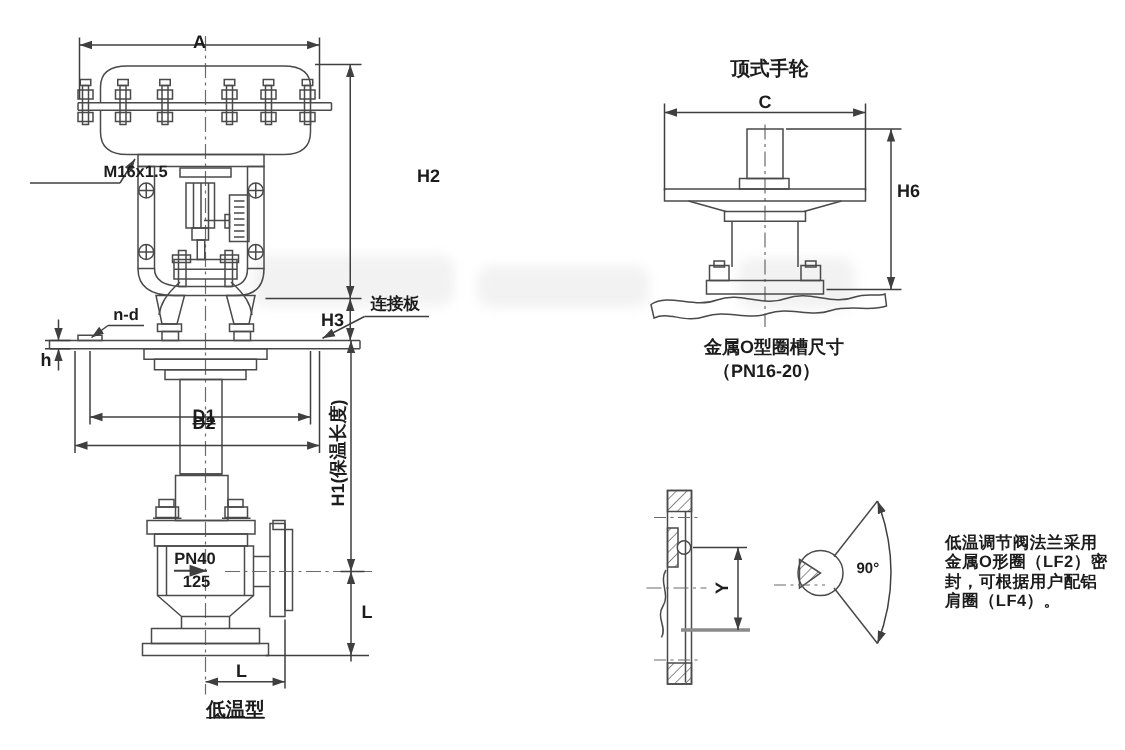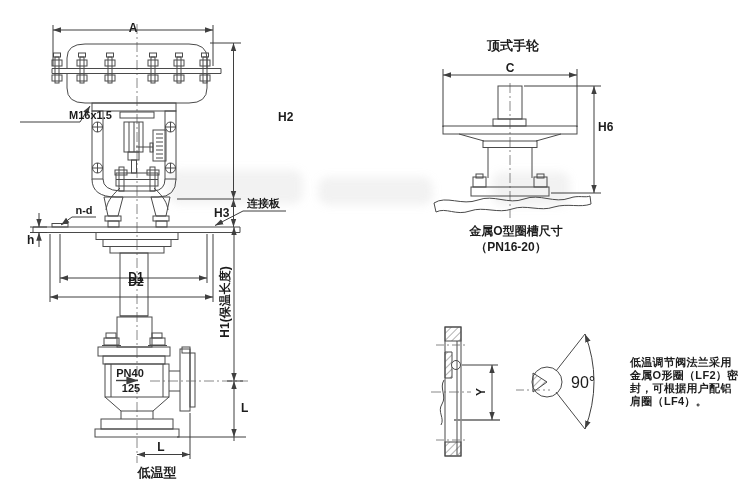--- a/index.html
+++ b/index.html
@@ -5,21 +5,21 @@
   html,body{margin:0;padding:0;background:#fff;}
   .canvas{position:relative;width:750px;height:500px;background:#ffffff;overflow:hidden;
           font-family:"Liberation Sans","DejaVu Sans",sans-serif;}
   svg{position:absolute;left:0;top:0;}
   .lb{position:absolute;color:#1c1c1c;white-space:nowrap;line-height:1;}
   .c{transform:translateX(-50%);}
   .rot{transform:translate(-50%,-50%) rotate(-90deg);}
   .s11{font-size:11px;font-weight:700;}
   .s12{font-size:12px;font-weight:700;}
   .s13{font-size:13px;font-weight:700;}
-  .s15{font-size:16px;font-weight:400;}
+  .s15{font-size:10px;font-weight:700;}
   .note{position:absolute;left:630px;top:356px;width:110px;}
   .note div{font-size:11px;font-weight:700;line-height:13px;letter-spacing:0.3px;color:#1c1c1c;}
   .wm{position:absolute;background:rgba(170,170,170,0.15);border-radius:10px;filter:blur(4px);}
 </style>
 </head>
 <body>
 
 <div class="canvas">
 
   <div class="wm" style="left:168px;top:170px;width:135px;height:34px;"></div>
@@ -236,21 +236,21 @@
   <div class="lb s11" style="left:247px;top:198px;">连接板</div>
   <div class="lb s11 c" style="left:84px;top:205px;">n-d</div>
   <div class="lb s12" style="left:27px;top:234px;">h</div>
   <div class="lb s12 c" style="left:136px;top:271px;text-decoration:underline;">D1</div>
   <div class="lb s12 c" style="left:136px;top:276px;">D2</div>
   <div class="lb s12 rot" style="left:225px;top:302px;">H1(保温长度)</div>
   <div class="lb s12" style="left:241px;top:402px;">L</div>
   <div class="lb s11 c" style="left:130px;top:368px;">PN40</div>
   <div class="lb s11 c" style="left:131px;top:383px;">125</div>
   <div class="lb s12 c" style="left:161px;top:441px;">L</div>
-  <div class="lb s13 c" style="left:157px;top:466px;">低温型</div>
+  <div class="lb s13 c" style="left:157px;top:466px;text-decoration:underline;">低温型</div>
 
   <div class="lb s13 c" style="left:513px;top:39px;">顶式手轮</div>
   <div class="lb s12 c" style="left:510px;top:62px;">C</div>
   <div class="lb s12" style="left:598px;top:121px;">H6</div>
   <div class="lb s12 c" style="left:516px;top:225px;">金属O型圈槽尺寸</div>
   <div class="lb s12 c" style="left:511px;top:241px;">（PN16-20）</div>
 
   <div class="lb s12 rot" style="left:481px;top:392px;">Y</div>
   <div class="lb s15" style="left:571px;top:375px;">90°</div>
   <div class="note">

